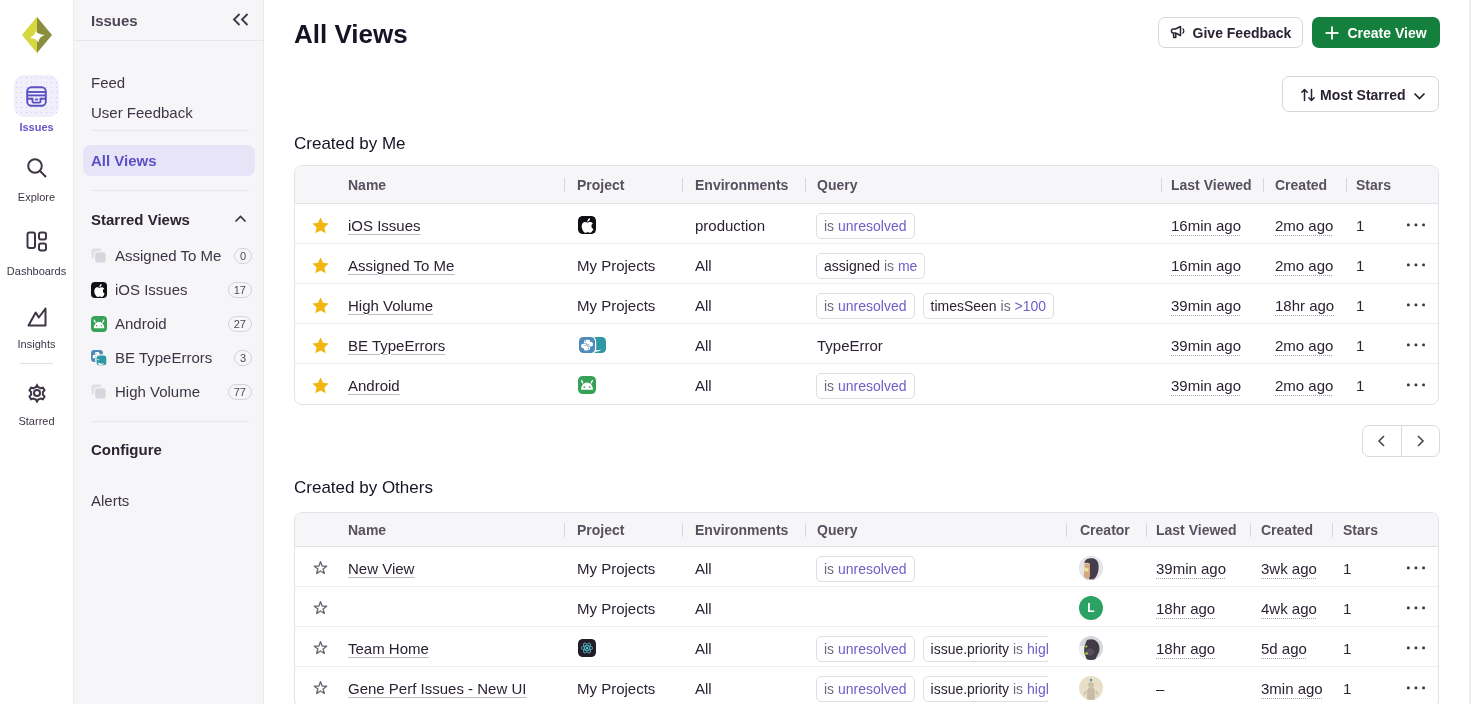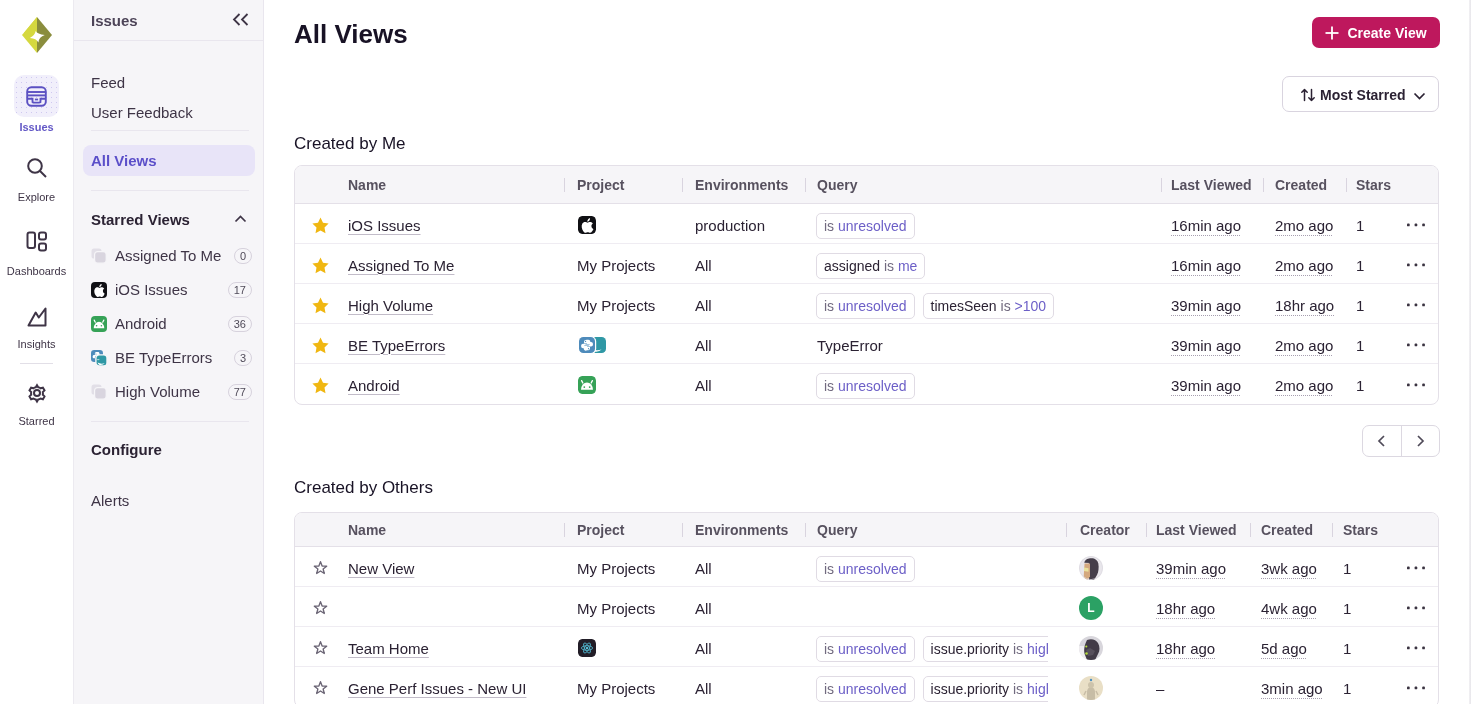--- a/index.html
+++ b/index.html
@@ -32,21 +32,21 @@
 .sitem .stext { position:absolute; left:24px; top:8px; font-size:15px; color:#3e3446; white-space:nowrap; }
 .sitem .scount { position:absolute; right:3px; top:9px; height:16px; min-width:16px; padding:0 5px; border:1px solid #d7d2dd;
   border-radius:9px; font-size:11px; color:#4f4a58; line-height:14px; text-align:center; background:transparent; }
 
 
 #main { position:absolute; left:265px; top:0; width:1206px; height:704px; background:#fff; }
 #scrollstrip { position:absolute; left:1469px; top:0; width:2px; height:704px; background:linear-gradient(90deg,#f2f1f4,#e7e6ea); }
 h1.pagetitle { position:absolute; left:29px; top:19px; font-size:26px; font-weight:700; color:#181225; letter-spacing:0px; }
 .btn { position:absolute; display:flex; align-items:center; justify-content:center; border-radius:7px; font-weight:700; font-size:14px; }
 #btn-feedback { left:893px; top:17px; width:145px; height:31px; background:#fff; border:1px solid #d9d4df; color:#2b2233; gap:7px; }
-#btn-create { left:1047px; top:17px; width:128px; height:31px; background:#be185d; color:#fff; gap:8px; }
+#btn-create { left:1047px; top:17px; width:128px; height:31px; background:#15803d; color:#fff; gap:8px; }
 #searchbox { position:absolute; left:29px; top:76px; width:976px; height:36px; background:#fff; border:1px solid #d9d4df; border-radius:7px; }
 #searchbox svg { position:absolute; left:16px; top:10px; }
 #searchbox .ph { position:absolute; left:40px; top:9px; font-size:15px; color:#8b8494; }
 #sortbtn { position:absolute; left:1017px; top:76px; width:157px; height:36px; background:#fff; border:1px solid #d9d4df; border-radius:7px; }
 #sortbtn .st { position:absolute; left:37px; top:10px; font-size:14px; font-weight:700; color:#2b2233; }
 .secheading { position:absolute; left:29px; font-size:17px; font-weight:400; color:#181225; }
 
 
 .vtable { position:absolute; left:29px; width:1145px; background:#fff; border:1px solid #e4e0e8; border-radius:8px; overflow:hidden; }
 .thead { position:relative; background:#f6f5f8; border-bottom:1px solid #e4e0e8; }
@@ -165,21 +165,21 @@
     <div class="sitem" style="top:307px">
       <svg class="sicon" viewBox="0 0 16 16">
           <rect width="16" height="16" rx="4" fill="#36a257"></rect>
           <path d="M2.7,12.3 a5.3,6.6 0 0 1 10.6,0 z" fill="#fff"></path>
           <line x1="4.3" y1="6.2" x2="3.2" y2="4.1" stroke="#fff" stroke-width="1.2" stroke-linecap="round"></line>
           <line x1="11.7" y1="6.2" x2="12.8" y2="4.1" stroke="#fff" stroke-width="1.2" stroke-linecap="round"></line>
           <circle cx="5.6" cy="9.8" r="0.8" fill="#36a257"></circle>
           <circle cx="10.4" cy="9.8" r="0.8" fill="#36a257"></circle>
         </svg>
       <span class="stext">Android</span>
-        <span class="scount">36</span>
+        <span class="scount">27</span>
     </div>
     <div class="sitem" style="top:341px">
       <svg class="sicon" viewBox="0 0 16 16">
         <rect x="0" y="0" width="12" height="12" rx="3.2" fill="#4e8bbb"></rect>
         <g transform="translate(1.4,1.4) scale(0.58)">
             <path d="M7.9,1.2 c-2.8,0 -3.7,1.2 -3.7,2.5 v1.9 h3.8 v0.6 H2.9 c-1.4,0 -2.5,1.1 -2.5,2.9 c0,1.8 1.1,2.9 2.5,2.9 h1.5 v-2 c0,-1.5 1.2,-2.6 2.6,-2.6 h3.2 c1.2,0 2,-0.9 2,-2 V3.7 c0,-1.3 -1.1,-2.5 -2.6,-2.5 z M6.1,2.6 a0.8,0.8 0 1 1 0,1.6 a0.8,0.8 0 0 1 0,-1.6 z" fill="#fff"></path>
           </g>
         <rect x="4.9" y="4.9" width="11.1" height="11.1" rx="3.2" fill="#2f98a5" stroke="#f6f5f8" stroke-width="1.4"></rect>
         <path d="M6.6,12.6 q3,1.9 7.2,0.7 q-2,2.1 -5.3,1.6 q-1.5,-0.6 -1.9,-2.3 z" fill="#fff"></path>
         <path d="M6.4,9.1 q1.4,0.6 2.5,0 q-0.8,1.3 -2.4,1 z" fill="#fff"></path>
@@ -197,20 +197,28 @@
     </div>
 
     <div class="sidesep" style="top:421px"></div>
     <div class="sechead" style="top:441px">Configure</div>
     <div class="sideitem" style="top:478px">Alerts</div>
   </div>
 
   <div id="main">
     <h1 class="pagetitle">All Views</h1>
 
+    <div class="btn" id="btn-feedback">
+      <svg width="16" height="16" viewBox="0 0 16 16" fill="none" stroke="#2b2233" stroke-width="1.5" stroke-linejoin="round">
+        <path d="M10.5,1.5 v9 l-5,-2.5 H3 a1.5,1.5 0 0 1 -1.5,-1.5 v-1 A1.5,1.5 0 0 1 3,4 h2.5 z"></path>
+        <path d="M3.6,8.2 v4.2 h2.2 V8.4"></path>
+        <path d="M12.5,3.5 a3,3 0 0 1 0,5" stroke-width="1.3"></path>
+      </svg>
+      <span>Give Feedback</span>
+    </div>
     <div class="btn" id="btn-create">
       <svg width="14" height="14" viewBox="0 0 14 14" stroke="#fff" stroke-width="1.8">
           <line x1="7" y1="0.5" x2="7" y2="13.5"></line>
           <line x1="0.5" y1="7" x2="13.5" y2="7"></line>
         </svg>
       <span>Create View</span>
     </div>
 
     <div id="sortbtn">
       <svg class="abs" style="left:17px;top:10px" width="16" height="16" viewBox="0 0 16 16" fill="none" stroke="#2b2233" stroke-width="1.5" stroke-linejoin="round" stroke-linecap="round">

